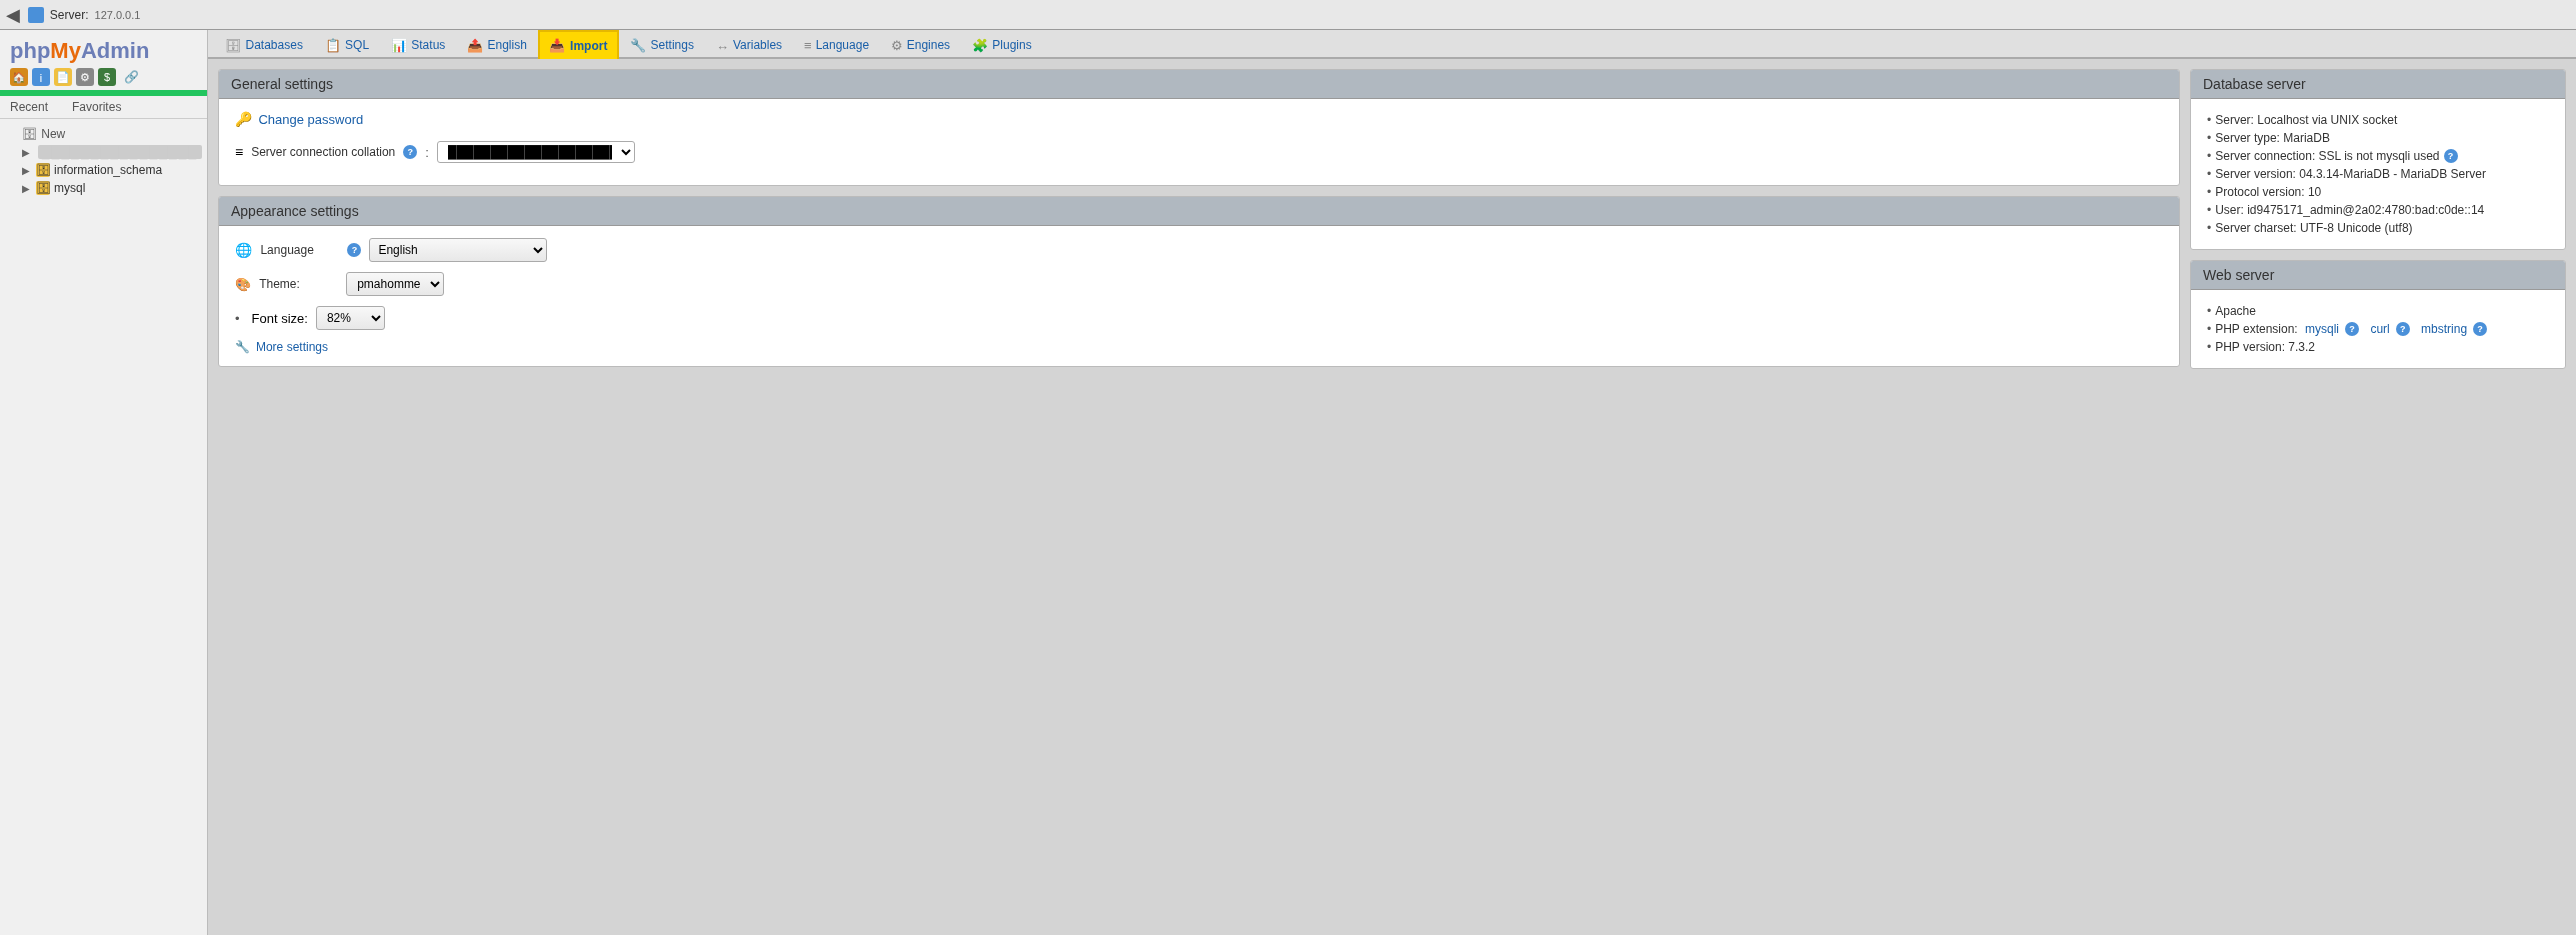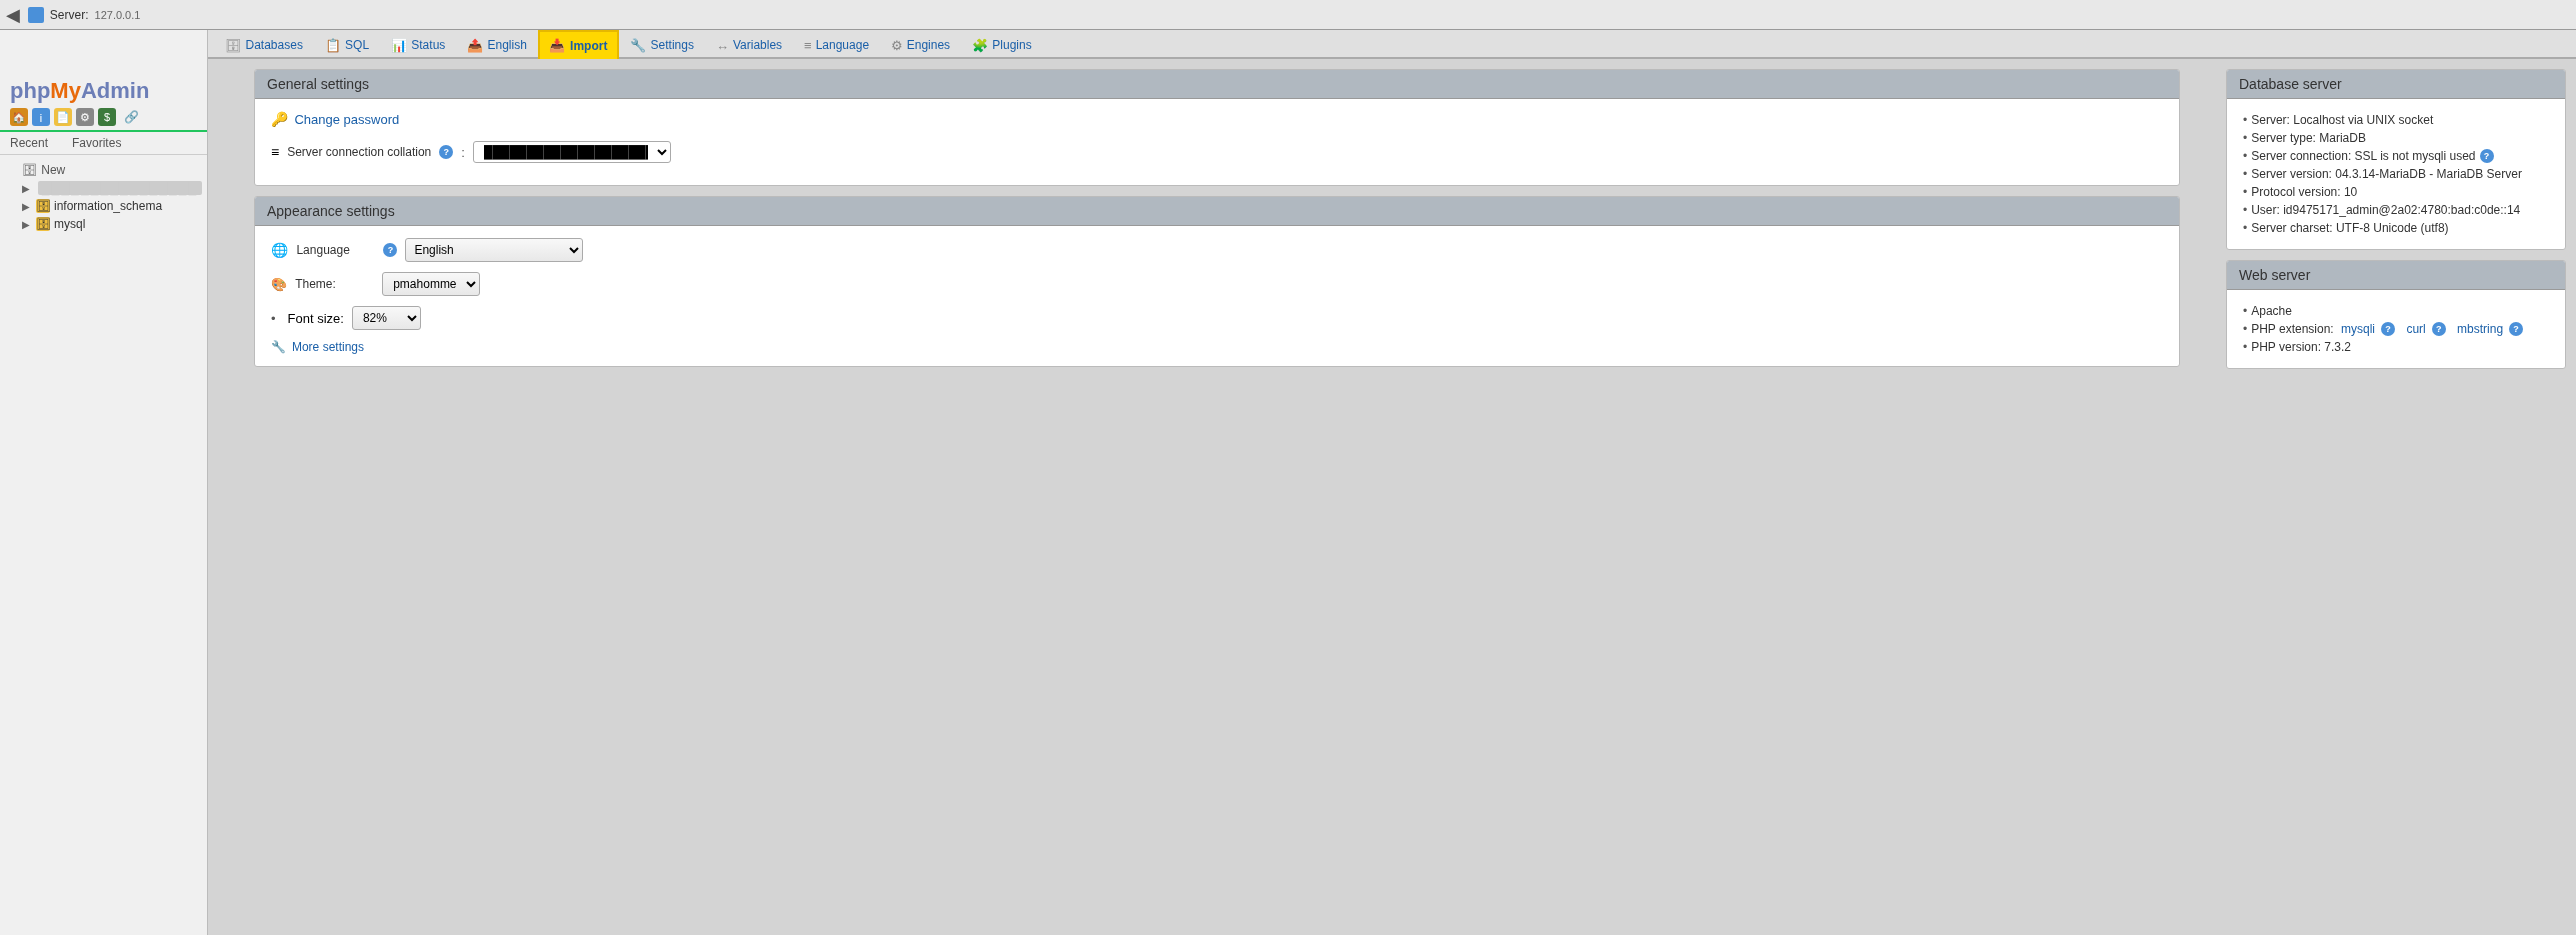--- a/index.html
+++ b/index.html
@@ -45,22 +45,21 @@
     #sidebar {
       width: 208px;
       background: #f0f0f0;
       border-right: 1px solid #bbb;
       display: flex;
       flex-direction: column;
       overflow-y: auto;
     }
     #logo-area {
       padding: 8px 10px 4px;
-      border-bottom: 2px solid #22c55e;
-      margin-top: 40px;
+      border-bottom: 6px solid #22c55e;
     }
     #logo-text {
       font-size: 22px;
       font-weight: bold;
     }
     #logo-text .php { color: #6c7eb7; }
     #logo-text .my { color: #e8690a; }
     #logo-text .admin { color: #6c7eb7; }
     #logo-icons {
       display: flex;
@@ -193,21 +192,20 @@
       flex-direction: column;
       gap: 10px;
     }
 
     
     .panel {
       background: white;
       border: 1px solid #bbb;
       border-radius: 3px;
       overflow: hidden;
-      margin-left: 36px;
     }
     .panel-header {
       background: #b0b8c0;
       padding: 6px 12px;
       font-size: 14px;
       font-weight: normal;
       color: #333;
       border-bottom: 1px solid #999;
     }
     .panel-body {

